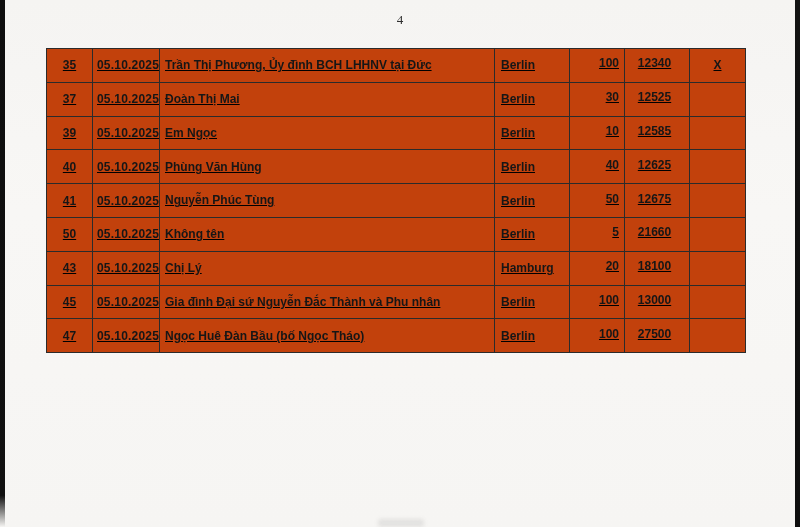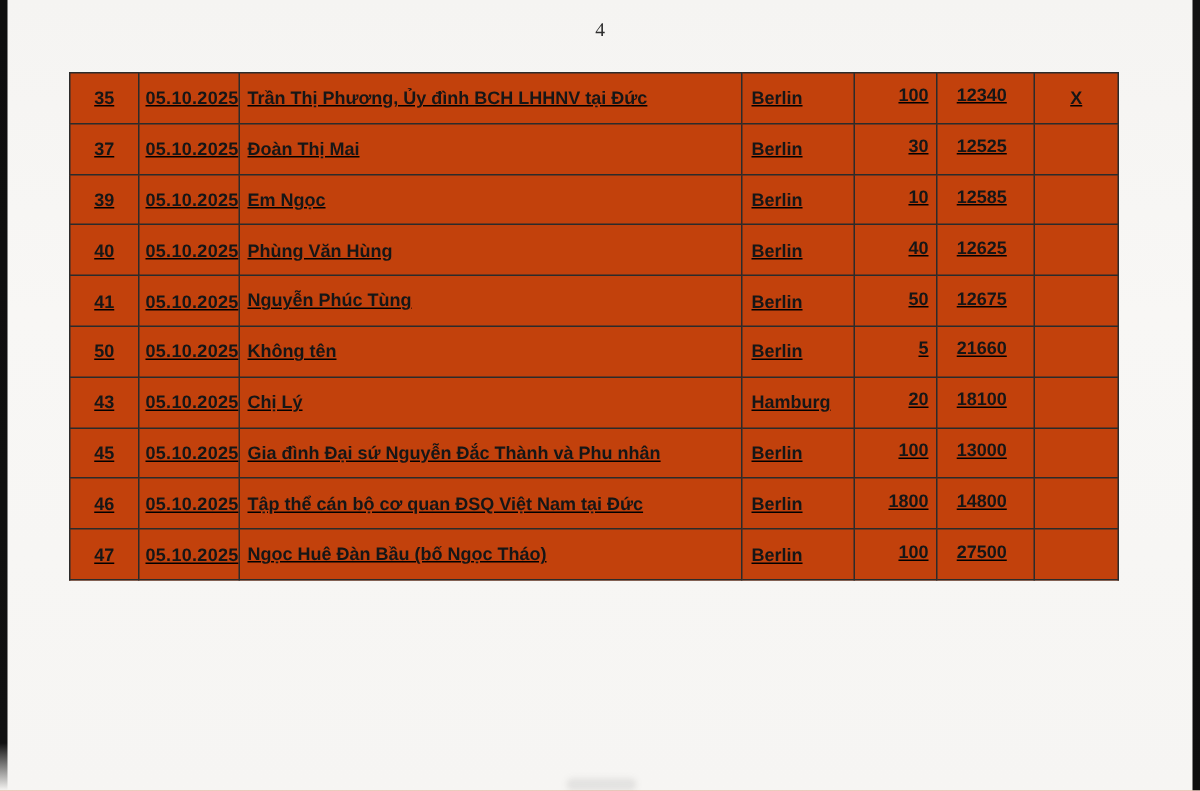--- a/index.html
+++ b/index.html
@@ -164,29 +164,20 @@
       <tr>
         <td class="col-no">45</td>
         <td class="col-date">05.10.2025</td>
         <td class="col-name">Gia đình  Đại sứ Nguyễn Đắc Thành và Phu nhân</td>
         <td class="col-city">Berlin</td>
         <td class="col-amount">100</td>
         <td class="col-total">13000</td>
         <td class="col-mark"></td>
       </tr>
       <tr>
-        <td class="col-no">46</td>
-        <td class="col-date">05.10.2025</td>
-        <td class="col-name">Tập thể cán bộ cơ quan ĐSQ Việt Nam tại Đức</td>
-        <td class="col-city">Berlin</td>
-        <td class="col-amount">1800</td>
-        <td class="col-total">14800</td>
-        <td class="col-mark"></td>
-      </tr>
-      <tr>
         <td class="col-no">47</td>
         <td class="col-date">05.10.2025</td>
         <td class="col-name">Ngọc Huê Đàn Bầu (bố Ngọc Tháo)</td>
         <td class="col-city">Berlin</td>
         <td class="col-amount">100</td>
         <td class="col-total">27500</td>
         <td class="col-mark"></td>
       </tr>
     </tbody>
 </table>

